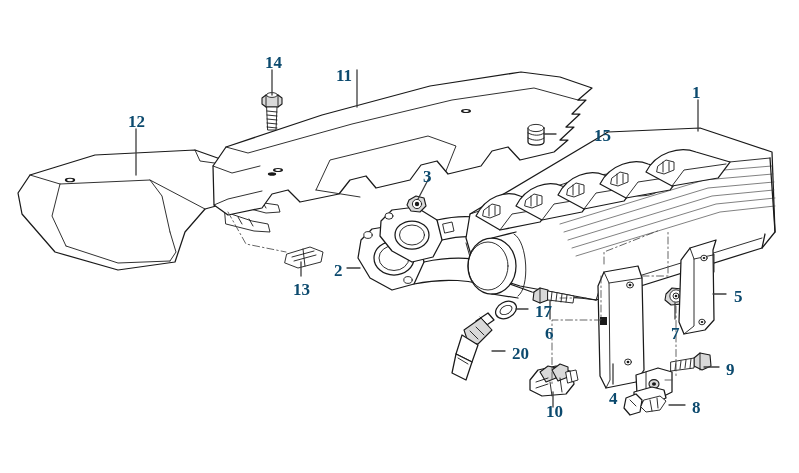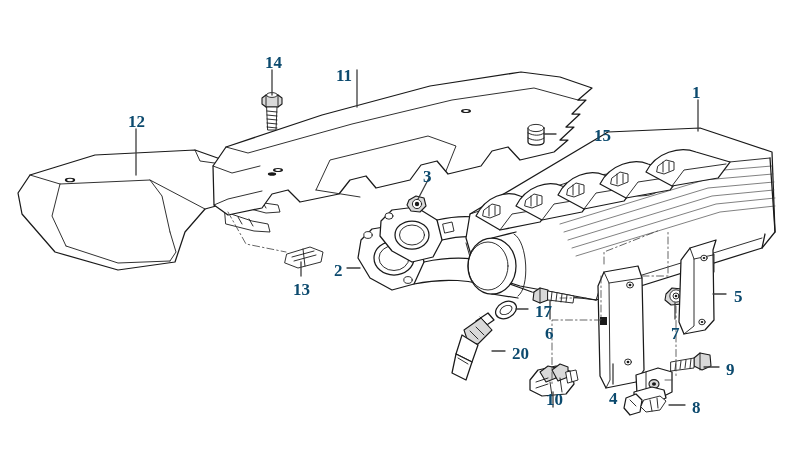--- a/index.html
+++ b/index.html
@@ -298,21 +298,21 @@
 <div>
   <span class="lbl" style="left:692px;top:84px;">1</span>
   <span class="lbl" style="left:334px;top:262px;">2</span>
   <span class="lbl" style="left:423px;top:168px;">3</span>
   <span class="lbl" style="left:609px;top:390px;">4</span>
   <span class="lbl" style="left:734px;top:288px;">5</span>
   <span class="lbl" style="left:545px;top:325px;">6</span>
   <span class="lbl" style="left:671px;top:325px;">7</span>
   <span class="lbl" style="left:692px;top:399px;">8</span>
   <span class="lbl" style="left:726px;top:361px;">9</span>
-  <span class="lbl" style="left:546px;top:391px;">10</span>
+  <span class="lbl" style="left:546px;top:403px;">10</span>
   <span class="lbl" style="left:336px;top:54px;margin-top:13px;">11</span>
   <span class="lbl" style="left:128px;top:113px;text-align:right;">12</span>
   <span class="lbl" style="left:293px;top:281px;">13</span>
   <span class="lbl" style="left:265px;top:54px;">14</span>
   <span class="lbl" style="left:594px;top:127px;">15</span>
   <span class="lbl" style="left:512px;top:345px;">20</span>
   <span class="lbl" style="left:535px;top:303px;">17</span>
 </div>
 
 </div>

